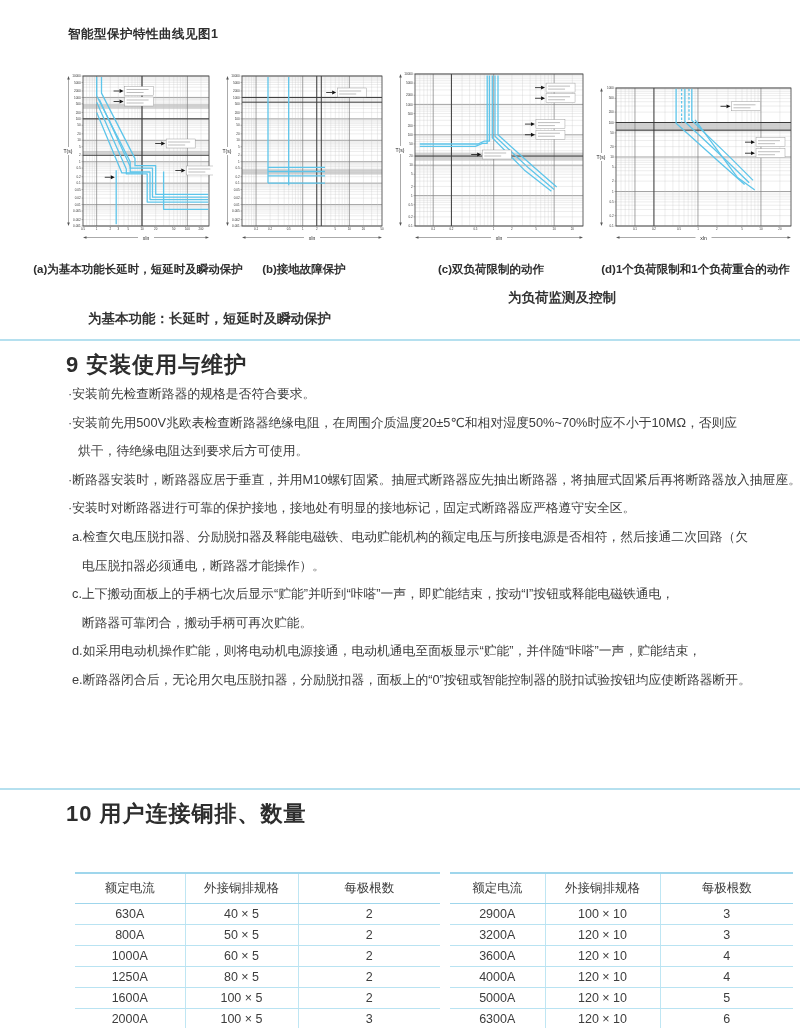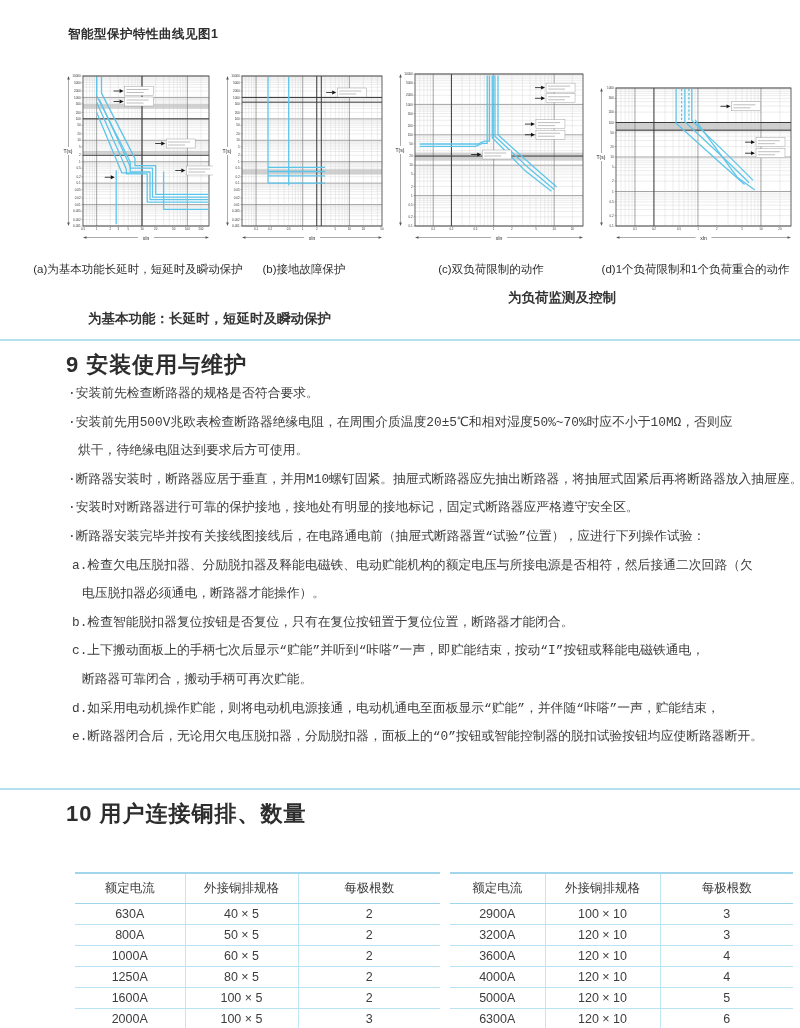--- a/index.html
+++ b/index.html
@@ -7,35 +7,35 @@
   body { width:800px; height:1028px; overflow:hidden; font-family:"Liberation Sans","DejaVu Sans",sans-serif; }
   .page { position:relative; width:800px; height:1028px; background:#fff; color:#3c3c3c; }
 
   .doc-title { position:absolute; left:68px; top:26px; font-size:12.5px; font-weight:bold; color:#2e2e2e; letter-spacing:0.5px; }
 
   .charts-row { position:absolute; left:63px; top:74px; width:732px; height:172px; display:flex; justify-content:space-between; align-items:flex-end; }
   .chart-fig { position:relative; }
 
   .captions-row { position:absolute; left:63px; top:262px; width:732px; display:flex; justify-content:space-between; }
   .cap-cell { position:relative; height:16px; }
-  .cap-cell span { position:absolute; left:50%; transform:translateX(-50%); white-space:nowrap; font-size:11.5px; font-weight:normal; color:#2e2e2e; }
+  .cap-cell span { position:absolute; left:50%; transform:translateX(-50%); white-space:nowrap; font-size:11.5px; font-weight:bold; color:#2e2e2e; }
 
   .group-note { position:absolute; font-size:13.5px; font-weight:bold; color:#333; white-space:nowrap; }
   .gn-left { left:88px; top:286px;margin-top:24px; }
   .gn-right { left:508px; top:289px; }
 
   .divider { position:absolute; left:0; width:800px; height:2px; background:#b5e0ef; }
   .div-1 { top:339px; } .div-2 { top:788px; }
 
   .sec-title { position:absolute; left:66px; font-size:22px; font-weight:bold; color:#2d2d2d; letter-spacing:1px; white-space:nowrap; }
   .sec9-title { top:350px; }
   .sec10-title { top:799px; }
 
   .sec9-lines { position:absolute; left:68px; top:380px; width:726px; font-size:12.8px; color:#3d3d3d; }
-  .ln { height:28.6px; line-height:28.6px; white-space:nowrap;font-family:Liberation Mono, monospace; }
+  .ln { height:28.6px; line-height:28.6px; white-space:nowrap; }
   .ln.sub { padding-left:4px; }
   .ln.cont { padding-left:10px; }
   .ln.cont2 { padding-left:14px; }
 
   .tables { position:absolute; left:75px; top:872px; width:718px; display:flex; justify-content:space-between; }
   table { border-collapse:collapse; font-size:12.5px; color:#3d3d3d; border-top:2px solid #9fd6ec; }
   th { height:30px; font-weight:normal; text-align:center; border-bottom:1.5px solid #9fd6ec; }
   td { height:21px; text-align:center; border-bottom:1px solid #b9e3f2;margin-top:39px; }
   th + th, td + td { border-left:1px solid #bfe6f3; }
 </style>
@@ -728,24 +728,22 @@
   <div class="divider div-1"></div>
 
   <div class="sec-title sec9-title">9 安装使用与维护</div>
 
   <div class="sec9-lines">
     <div class="ln">·安装前先检查断路器的规格是否符合要求。</div>
     <div class="ln">·安装前先用500V兆欧表检查断路器绝缘电阻，在周围介质温度20±5℃和相对湿度50%~70%时应不小于10MΩ，否则应</div>
     <div class="ln cont">烘干，待绝缘电阻达到要求后方可使用。</div>
     <div class="ln">·断路器安装时，断路器应居于垂直，并用M10螺钉固紧。抽屉式断路器应先抽出断路器，将抽屉式固紧后再将断路器放入抽屉座。</div>
     <div class="ln">·安装时对断路器进行可靠的保护接地，接地处有明显的接地标记，固定式断路器应严格遵守安全区。</div>
-    <div class="ln">·断路器安装完毕并按有关接线图接线后，在电路通电前（抽屉式断路器置“试验”位置），应进行下列操作试验：</div>
     <div class="ln sub">a.检查欠电压脱扣器、分励脱扣器及释能电磁铁、电动贮能机构的额定电压与所接电源是否相符，然后接通二次回路（欠</div>
     <div class="ln cont2">电压脱扣器必须通电，断路器才能操作）。</div>
-    <div class="ln sub">b.检查智能脱扣器复位按钮是否复位，只有在复位按钮置于复位位置，断路器才能闭合。</div>
     <div class="ln sub">c.上下搬动面板上的手柄七次后显示“贮能”并听到“咔嗒”一声，即贮能结束，按动“I”按钮或释能电磁铁通电，</div>
     <div class="ln cont2">断路器可靠闭合，搬动手柄可再次贮能。</div>
     <div class="ln sub">d.如采用电动机操作贮能，则将电动机电源接通，电动机通电至面板显示“贮能”，并伴随“咔嗒”一声，贮能结束，</div>
     <div class="ln sub">e.断路器闭合后，无论用欠电压脱扣器，分励脱扣器，面板上的“0”按钮或智能控制器的脱扣试验按钮均应使断路器断开。</div>
   </div>
 
   <div class="divider div-2"></div>
 
   <div class="sec-title sec10-title">10 用户连接铜排、数量</div>
 

